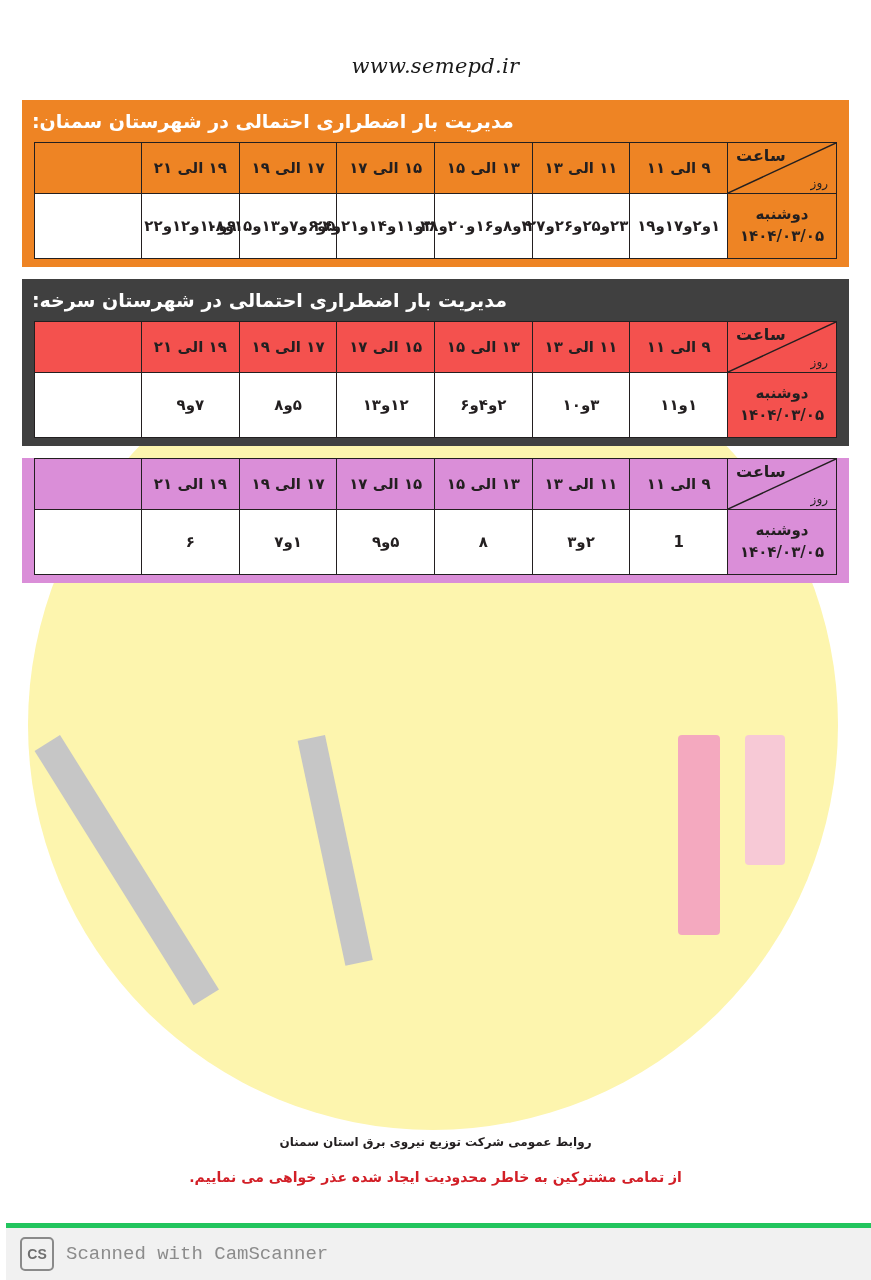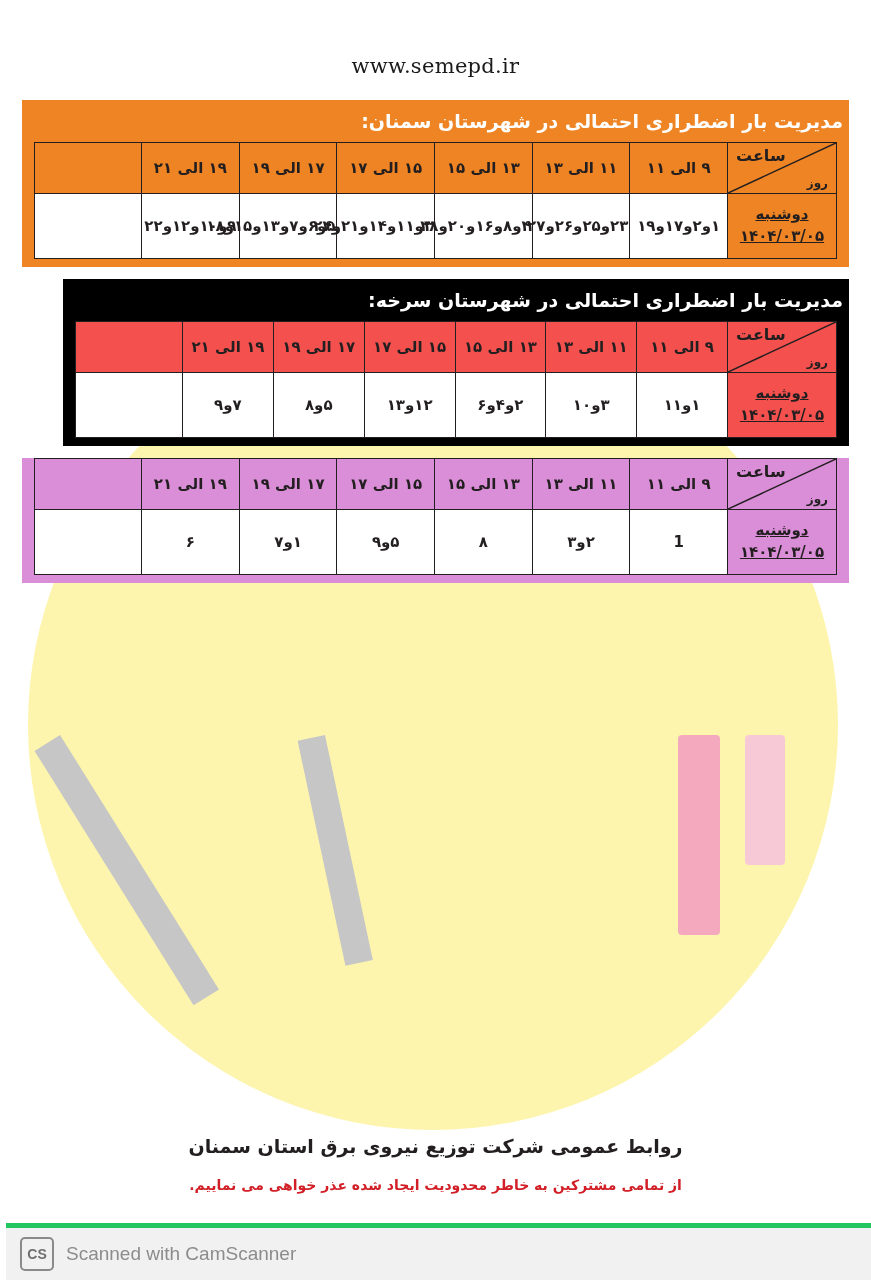--- a/index.html
+++ b/index.html
@@ -77,42 +77,43 @@
   .site-url {
     position: relative;
     z-index: 3;
     text-align: center;
     font-family: "DejaVu Serif", "Liberation Serif", serif;
     font-size: 21px;
     color: #1a1a1a;
     padding-top: 54px;
     letter-spacing: 0.3px;
     direction: ltr;
+    font-style: italic;
   }
 
   
   .panels {
     position: relative;
     z-index: 3;
     margin: 22px 22px 0 22px;
   }
   .panel {
     margin-bottom: 12px;
     padding: 0 0 8px 0;
   }
   .panel-title {
     font-size: 19px;
     font-weight: bold;
     color: #ffffff;
-    text-align: right;
+    text-align: left;
     padding: 10px 6px 10px 10px;
     letter-spacing: 0;
   }
   .panel-orange { background: #ee8424; }
-  .panel-red    { background: #000000; margin-left: 41px; }
+  .panel-red    { background: #404040; }
   .panel-purple { background: #da8ed8; }
 
   table.sched {
     border-collapse: collapse;
     width: calc(100% - 24px);
     margin: 0 12px;
     table-layout: fixed;
   }
   table.sched th, table.sched td {
     border: 1px solid #231f20;
@@ -151,45 +152,44 @@
     top: 3px;
     left: 8px;
     font-size: 16px;
     font-weight: bold;
   }
   .corner .lbl-day {
     position: absolute;
     bottom: 3px;
     right: 8px;
     font-size: 12px;
-    font-weight: bold;
+    font-weight: normal;
   }
   .daycell {
     width: 108px;
     font-size: 14px;
     line-height: 1.45;
-    text-decoration: underline;
   }
   .panel-orange .daycell { background: #ee8424; }
   .panel-red    .daycell { background: #f4514e; }
   .panel-purple .daycell { background: #da8ed8; }
 
   .last-blank { width: 104px; }
 
   
   .footer {
     position: absolute;
     left: 0;
     right: 0;
     top: 1135px;
     z-index: 3;
     text-align: center;
   }
   .footer .line1 {
-    font-size: 19px;
+    font-size: 12px;
     font-weight: bold;
     color: #231f20;
     margin-bottom: 9px;
   }
   .footer .line2 {
     font-size: 14px;
     font-weight: bold;
     color: #d21f27;
     margin-top: 20px;
   }
@@ -220,21 +220,21 @@
     font-weight: bold;
     font-family: "Liberation Sans", sans-serif;
     display: flex;
     align-items: center;
     justify-content: center;
   }
   .cs-text {
     margin-left: 12px;
     color: #8c8c8c;
     font-size: 19px;
-    font-family: Liberation Sans, sans-serif;
+    font-family: Liberation Mono, monospace;
   }
 </style>
 </head>
 <body>
 
 <div class="art-layer">
   <div class="art-circle"></div>
   <div class="art-gray-bar"></div>
   <div class="art-gray-bar2"></div>
   <div class="art-pink"></div>

